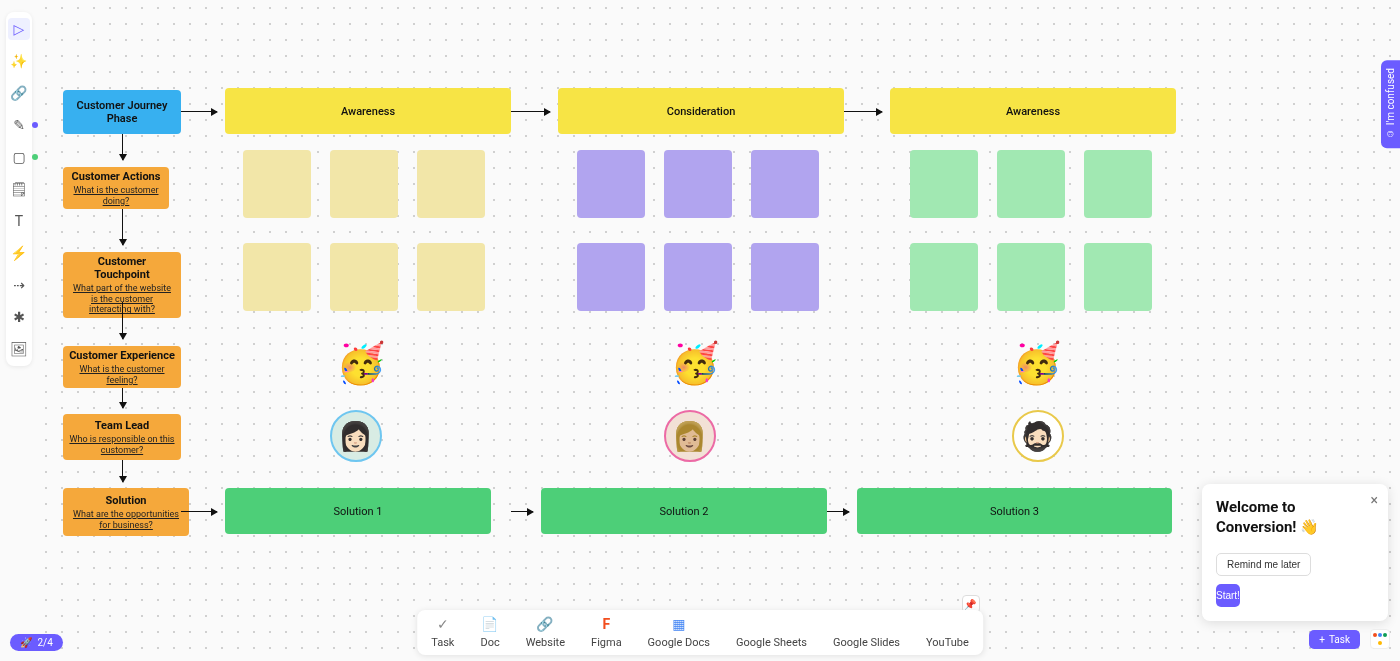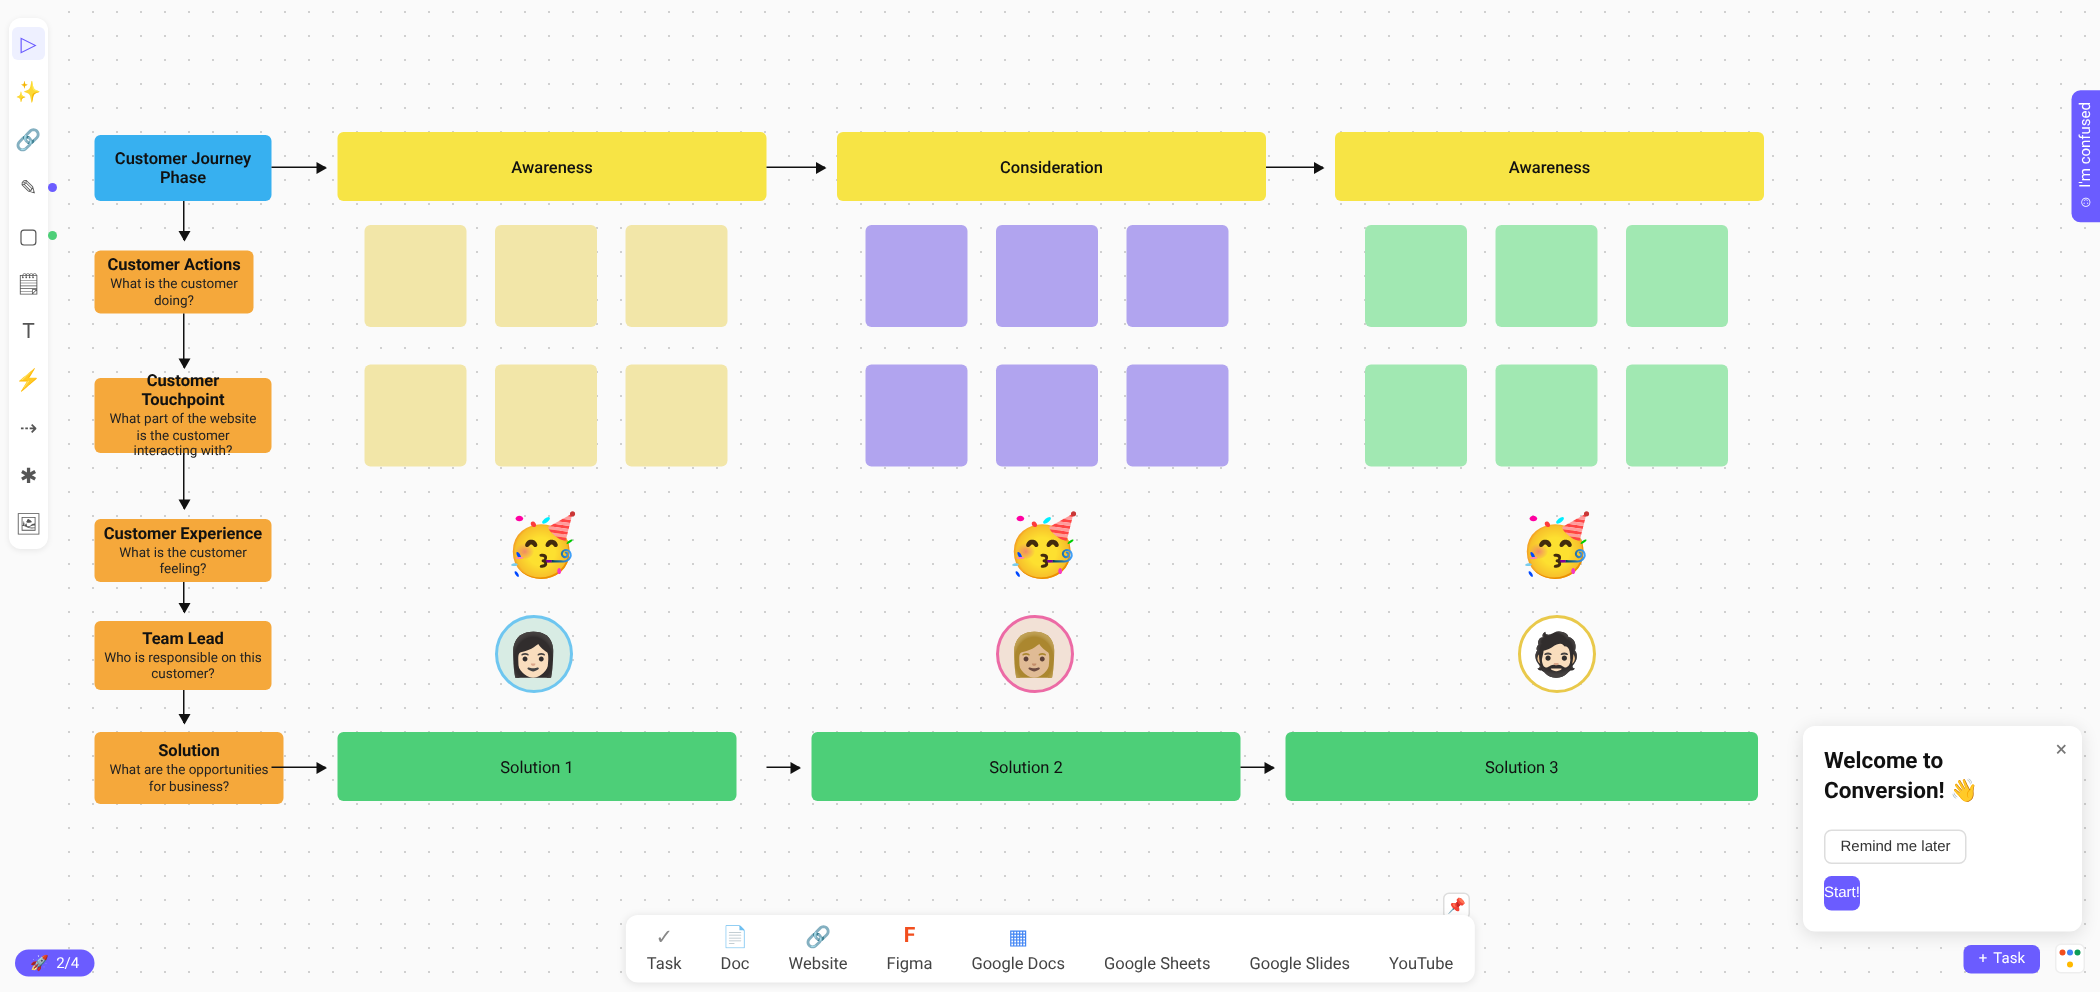--- a/index.html
+++ b/index.html
@@ -13,21 +13,21 @@
 }
 
 
 .toolbar { position: absolute; left: 6px; top: 12px; width: 26px; background: #fff; border-radius: 8px; box-shadow: 0 1px 4px rgba(0,0,0,0.08); padding: 6px 0; display:flex; flex-direction:column; align-items:center; gap:10px; z-index: 50; }
 .tb-btn { width: 22px; height: 22px; display:flex; align-items:center; justify-content:center; border-radius:4px; cursor:pointer; color:#555; font-size: 14px; }
 .tb-btn.sel { background:#eef0ff; color:#6b5cff; }
 .tb-dot { width:6px; height:6px; border-radius:50%; position:absolute; }
 
 
 .box { position:absolute; display:flex; align-items:center; justify-content:center; text-align:center; border-radius:4px; font-size:11px; padding:4px 6px; }
-.box .sub { font-size:9px; color:#222; margin-top:2px; line-height:1.2; }
+.box .sub { font-size:9px; color:#222; margin-top:2px; line-height:1.2;text-decoration:underline; }
 .blue { background:#37b0f0; color:#111; font-weight:600; }
 .orange { background:#f5a83b; color:#111; }
 .yellow { background:#f7e445; color:#111; font-weight:500; }
 .lyellow { background:#f2e6a8; }
 .lpurple { background:#b1a4ef; }
 .lgreen { background:#a1e8b2; }
 .green { background:#4dcf78; color:#111; }
 
 
 .arrow { position:absolute; height:1px; background:#111; }
@@ -84,21 +84,21 @@
 
 <div class="box blue" style="left:63px; top:90px; width:118px; height:44px;justify-content:center;">
     <span>Customer Journey Phase</span>
   </div>
 
 <div class="box orange" style="left:63px; top:167px; width:106px; height:42px; flex-direction:column;">
   <b>Customer Actions</b>
   <span class="sub">What is the customer doing?</span>
 </div>
 
-<div class="box orange" style="left:63px; top:252px; width:118px; height:50px; flex-direction:column;">
+<div class="box orange" style="left:63px; top:252px; width:118px; height:66px; flex-direction:column;">
   <b>Customer Touchpoint</b>
   <span class="sub">What part of the website is the customer interacting with?</span>
 </div>
 
 <div class="box orange" style="left:63px; top:346px; width:118px; height:42px; flex-direction:column;">
   <b>Customer Experience</b>
   <span class="sub">What is the customer feeling?</span>
 </div>
 
 <div class="box orange" style="left:63px; top:414px; width:118px; height:46px; flex-direction:column;">

